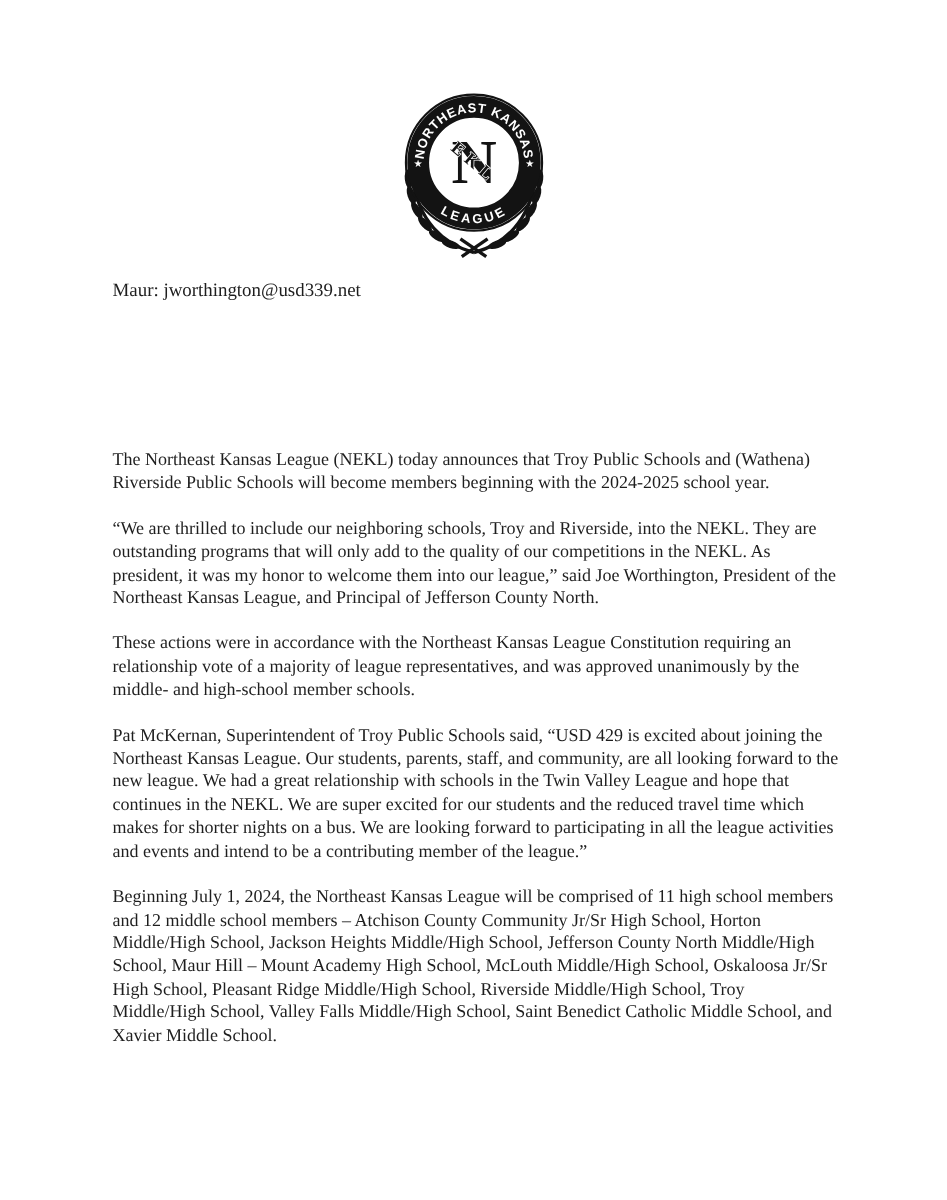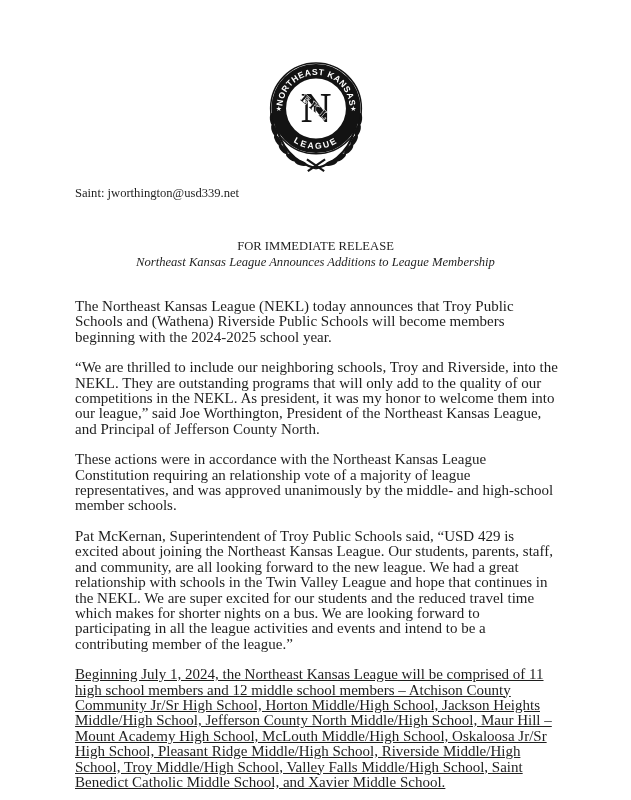--- a/index.html
+++ b/index.html
@@ -46,28 +46,28 @@
     line-height: 15.5px;
   }
   .release-subtitle {
     font-style: italic;
   }
   .body-block {
     position: absolute;
     top: 299px;
     left: 75px;
     width: 484px;
-    font-size: 15px;
+    font-size: 12px;
     line-height: 15.4px;
   }
   .body-block p {
     margin: 0 0 15px 0;
     text-align: left;
   }
-  .body-block p:last-child { margin-bottom: 0; text-decoration: underline; }
+  .body-block p:last-child { margin-bottom: 0; }
 </style>
 </head>
 <body>
 
 <div class="page">
 
   <div class="logo-wrap">
     <svg width="118" height="122" viewBox="0 0 130 134" xmlns="http://www.w3.org/2000/svg">
       <defs>
         <path id="arcTop" d="M 28,62 A 37,37 0 0 1 102,62"></path>
@@ -110,27 +110,23 @@
       </text>
       <text x="24" y="65" font-size="7.5" fill="#ffffff" text-anchor="middle">★</text>
       <text x="106" y="65" font-size="7.5" fill="#ffffff" text-anchor="middle">★</text>
 
       <text x="65" y="77" font-family="Liberation Serif, serif" font-size="46" font-weight="bold" fill="#131313" text-anchor="middle">N</text>
       <text x="65" y="66" font-family="Liberation Serif, serif" font-size="13" font-weight="bold" fill="#131313" stroke="#ffffff" stroke-width="1" paint-order="stroke" letter-spacing="4" text-anchor="middle" transform="rotate(40 65 62)">EKL</text>
     </svg>
   </div>
 
   <div class="contact-block">
-    <div>Saint: jworthington@usd339.net</div>
+    <div>Maur: jworthington@usd339.net</div>
   </div>
 
-  <div class="heading-block">
-    <div class="release-line">FOR IMMEDIATE RELEASE</div>
-    <div class="release-subtitle">Northeast Kansas League Announces Additions to League Membership</div>
-  </div>
 
   <div class="body-block">
     <p>The Northeast Kansas League (NEKL) today announces that Troy Public Schools and (Wathena) Riverside Public Schools will become members beginning with the 2024-2025 school year.</p>
     <p>“We are thrilled to include our neighboring schools, Troy and Riverside, into the NEKL. They are outstanding programs that will only add to the quality of our competitions in the NEKL. As president, it was my honor to welcome them into our league,” said Joe Worthington, President of the Northeast Kansas League, and Principal of Jefferson County North.</p>
     <p>These actions were in accordance with the Northeast Kansas League Constitution requiring an relationship vote of a majority of league representatives, and was approved unanimously by the middle- and high-school member schools.</p>
     <p>Pat McKernan, Superintendent of Troy Public Schools said, “USD 429 is excited about joining the Northeast Kansas League. Our students, parents, staff, and community, are all looking forward to the new league. We had a great relationship with schools in the Twin Valley League and hope that continues in the NEKL. We are super excited for our students and the reduced travel time which makes for shorter nights on a bus. We are looking forward to participating in all the league activities and events and intend to be a contributing member of the league.”</p>
     <p>Beginning July 1, 2024, the Northeast Kansas League will be comprised of 11 high school members and 12 middle school members – Atchison County Community Jr/Sr High School, Horton Middle/High School, Jackson Heights Middle/High School, Jefferson County North Middle/High School, Maur Hill – Mount Academy High School, McLouth Middle/High School, Oskaloosa Jr/Sr High School, Pleasant Ridge Middle/High School, Riverside Middle/High School, Troy Middle/High School, Valley Falls Middle/High School, Saint Benedict Catholic Middle School, and Xavier Middle School.</p>
   </div>
 
 </div>

